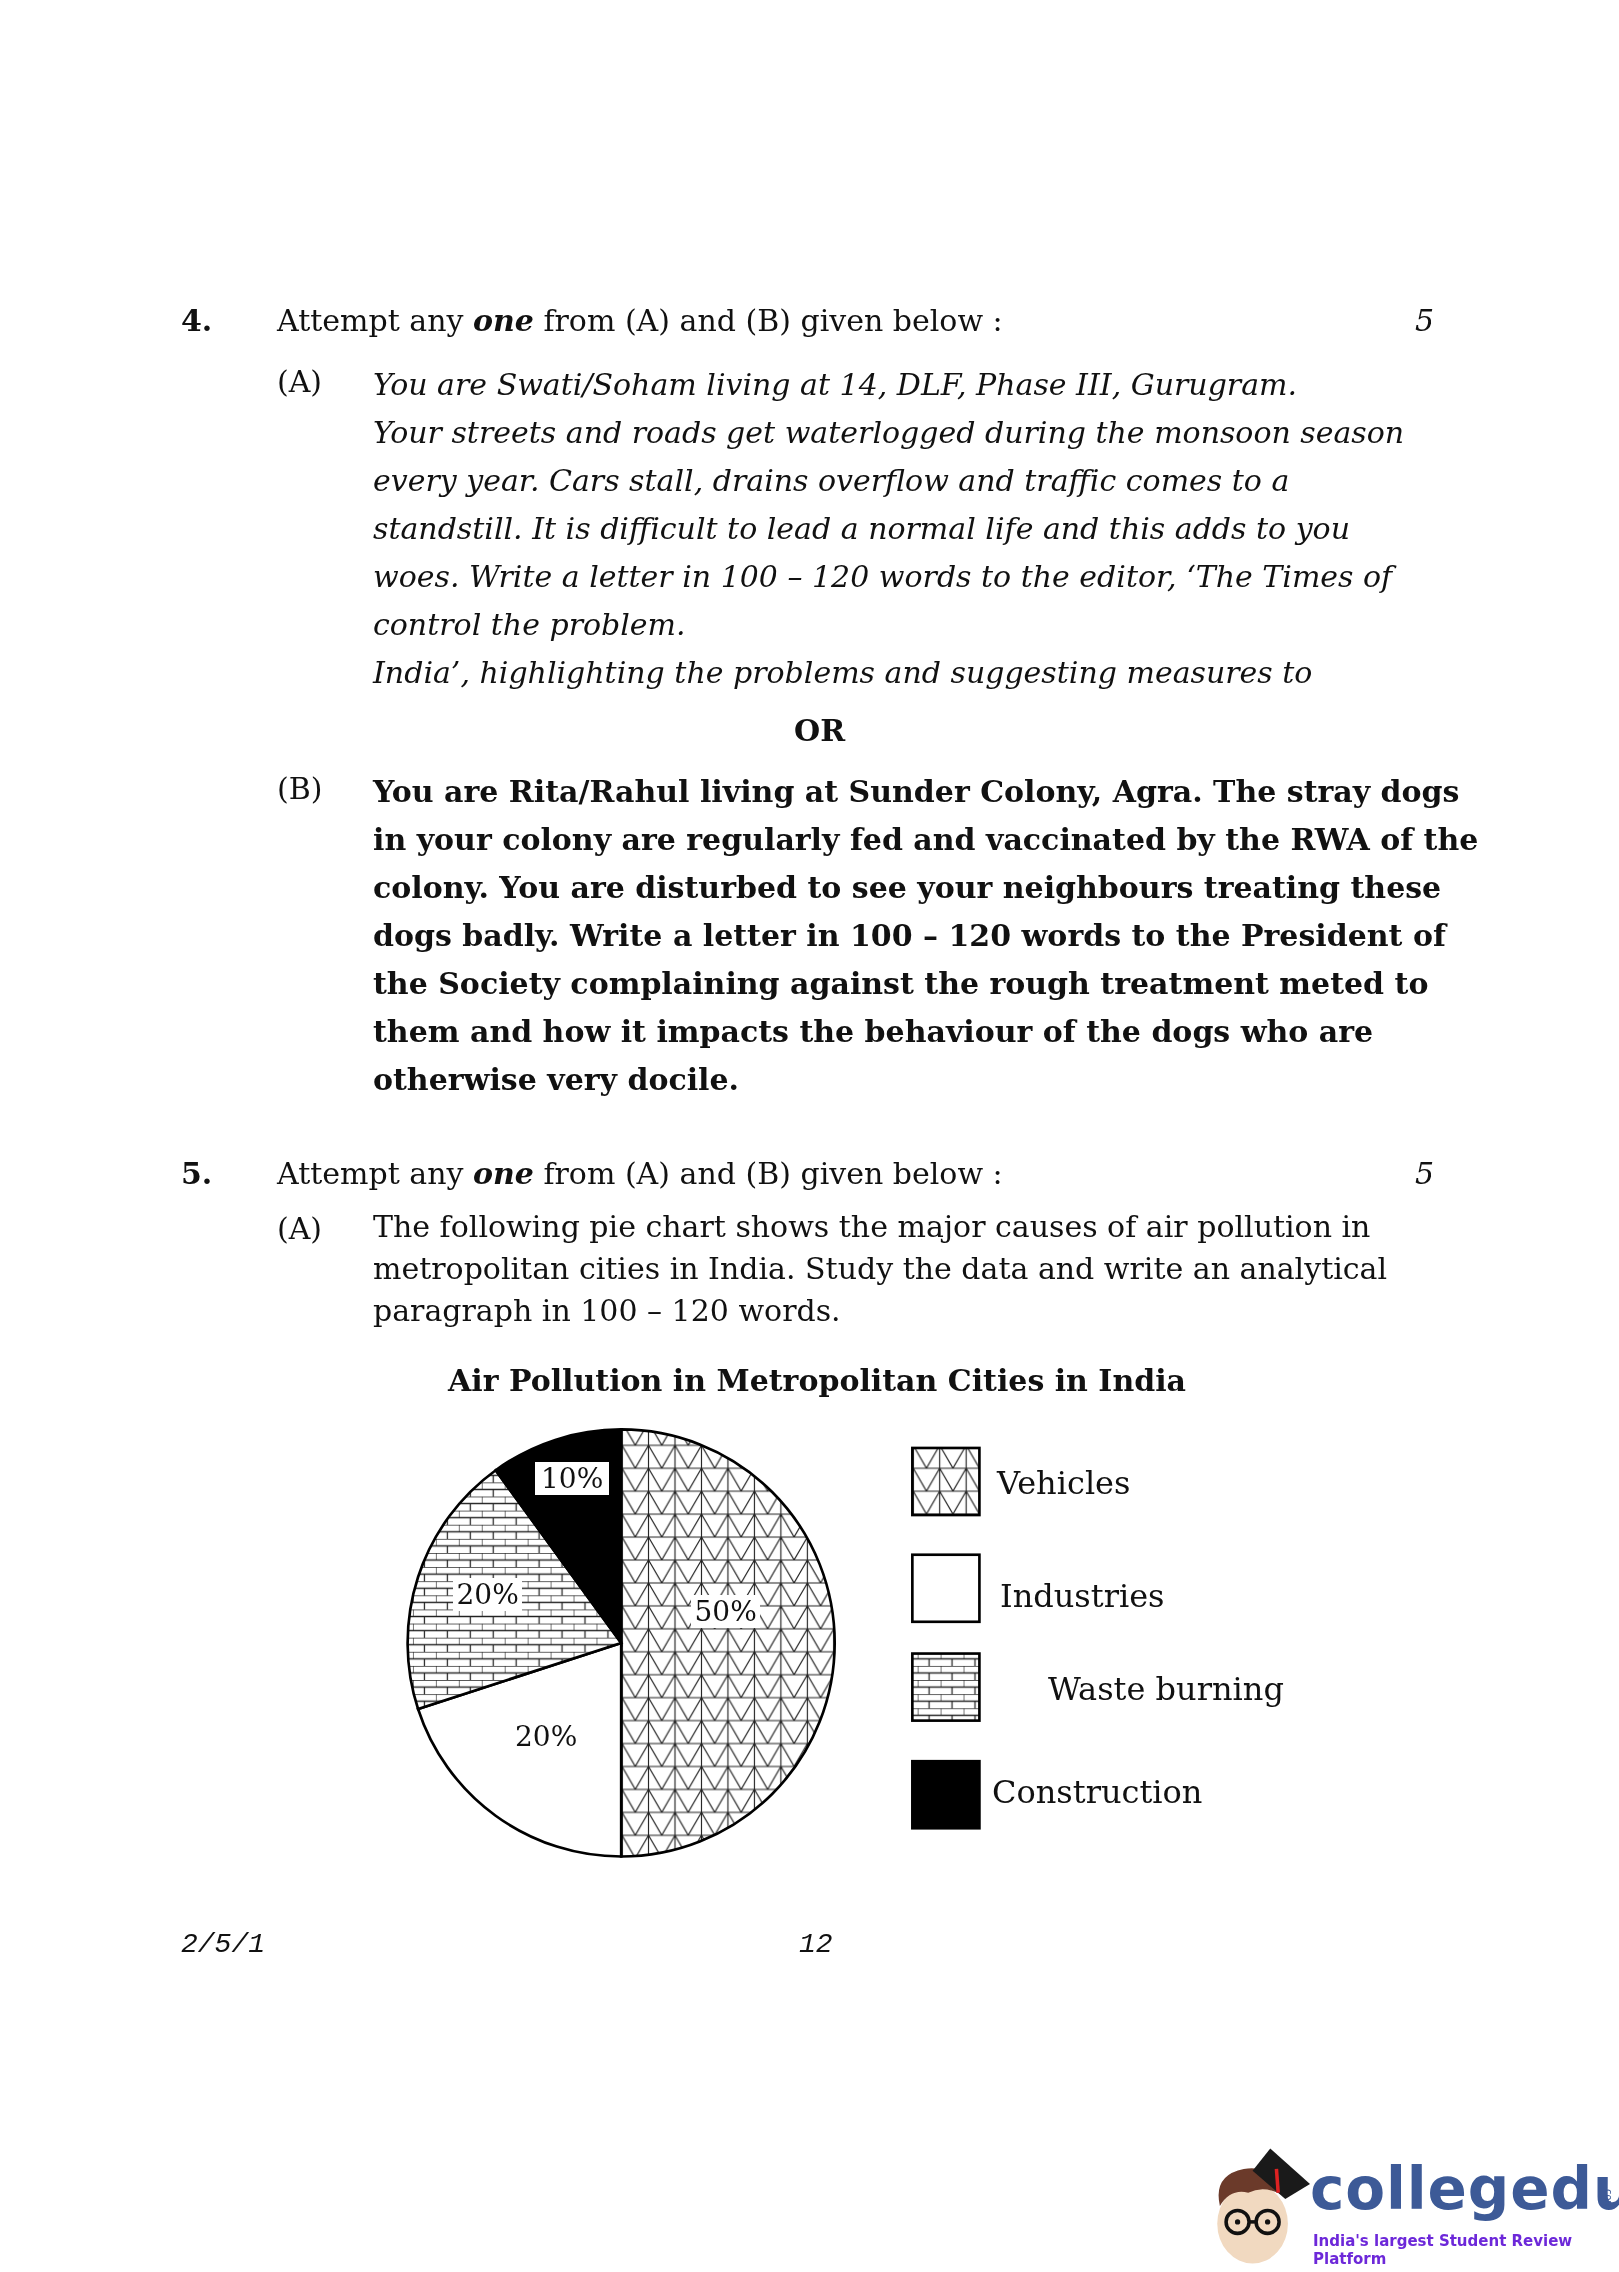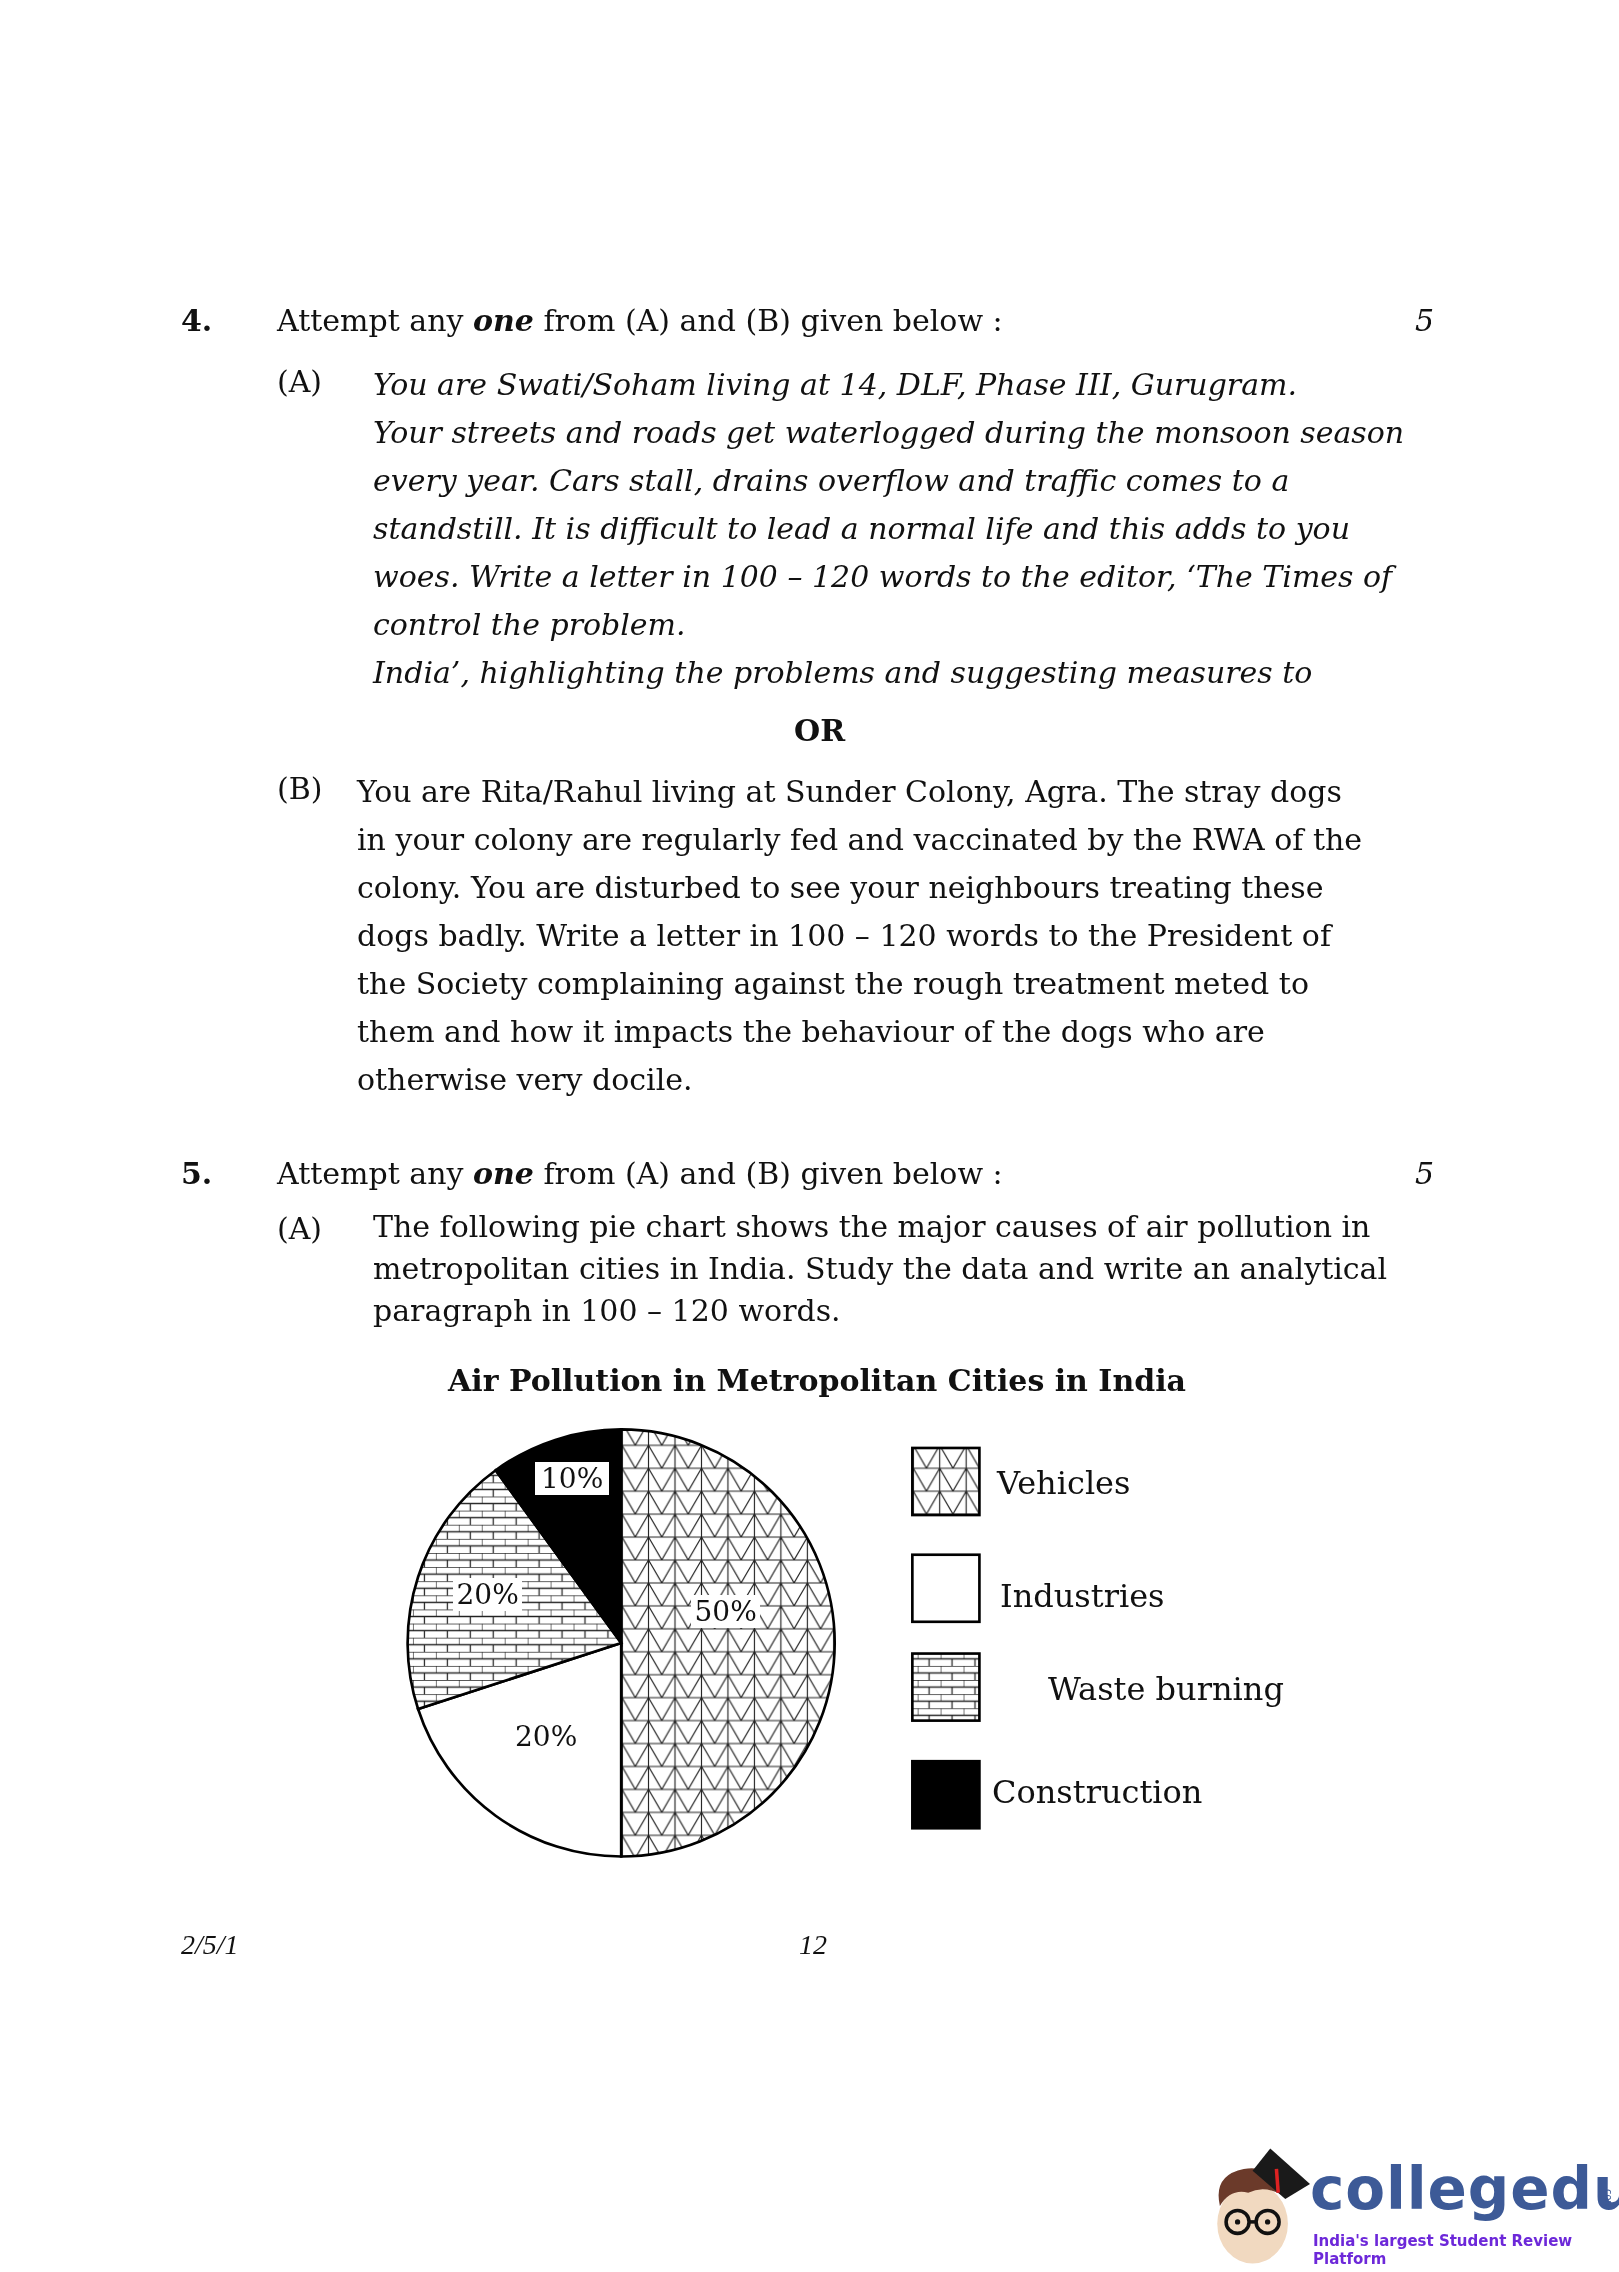--- a/index.html
+++ b/index.html
@@ -6,21 +6,21 @@
   body { width:1620px; height:2273px; position:relative; overflow:hidden;
          font-family:"DejaVu Serif","Liberation Serif",serif; color:#111; }
   .abs { position:absolute; }
   .q-num { font-weight:bold; font-size:30px; }
   .q-text { font-size:30px; }
   .marks { font-style:italic; font-size:30px; }
   .sub-label { font-size:30px; }
   .para { font-size:30px; line-height:48px; text-align:justify; text-align-last:left; width:1138px; }
   .or { font-weight:bold; font-size:30px; }
   .chart-title { font-weight:bold; font-size:30px; }
-  .footer { font-family:Liberation Serif, serif; font-style:italic; font-size:28px;text-align:right; }
+  .footer { font-family:Liberation Mono, monospace; font-style:italic; font-size:28px;text-align:right; }
   .legend-label { font-size:32px; }
   .brand-name { font-family:"DejaVu Sans","Liberation Sans",sans-serif; font-weight:bold; font-size:58px; color:#3d5a97; letter-spacing:0.9px; }
   .brand-tag { font-family:"DejaVu Sans","Liberation Sans",sans-serif; font-weight:bold; font-size:15px; color:#6d28d9; }
   .brand-com { font-family:"DejaVu Sans","Liberation Sans",sans-serif; font-size:9.7px; color:#3d5a97; transform:rotate(90deg); transform-origin:left top; }
 </style>
 </head>
 <body>
 
 <div class="abs q-num" style="left:181px;top:303px;">4.</div>
 <div class="abs q-text" style="left:277px;top:303px;"><span>Attempt any </span><b><i>one</i></b><span> from (A) and (B) given below :</span></div>
@@ -33,21 +33,21 @@
   <div>every year. Cars stall, drains overflow and traffic comes to a</div>
   <div>standstill. It is difficult to lead a normal life and this adds to you</div>
   <div>woes. Write a letter in 100 – 120 words to the editor, ‘The Times of</div>
   <div>control the problem.</div>
   <div>India’, highlighting the problems and suggesting measures to</div>
 </div>
 
 <div class="abs or" style="left:794px;top:713px;">OR</div>
 
 <div class="abs sub-label" style="left:277px;top:771px;">(B)</div>
-<div class="abs para" style="left:357px;top:768px;">
+<div class="abs para" style="left:373px;top:768px;font-weight:bold;">
   <div>You are Rita/Rahul living at Sunder Colony, Agra. The stray dogs</div>
   <div>in your colony are regularly fed and vaccinated by the RWA of the</div>
   <div>colony. You are disturbed to see your neighbours treating these</div>
   <div>dogs badly. Write a letter in 100 – 120 words to the President of</div>
   <div>the Society complaining against the rough treatment meted to</div>
   <div>them and how it impacts the behaviour of the dogs who are</div>
   <div>otherwise very docile.</div>
 </div>
 
 <div class="abs q-num" style="left:181px;top:1156px;">5.</div>

